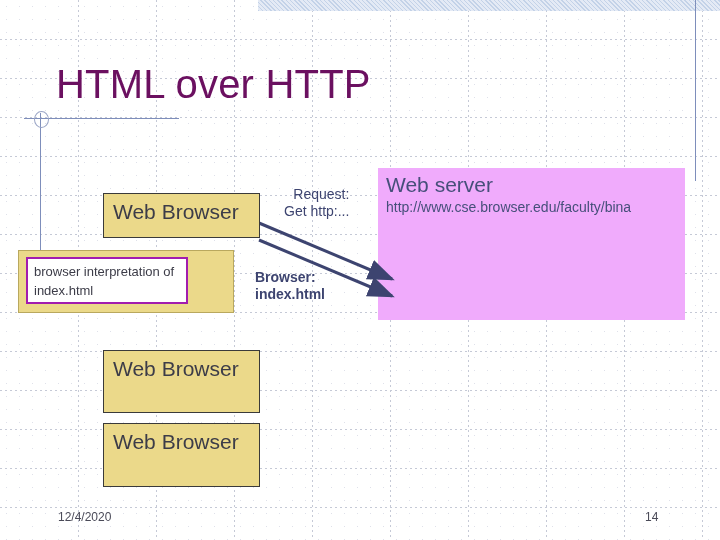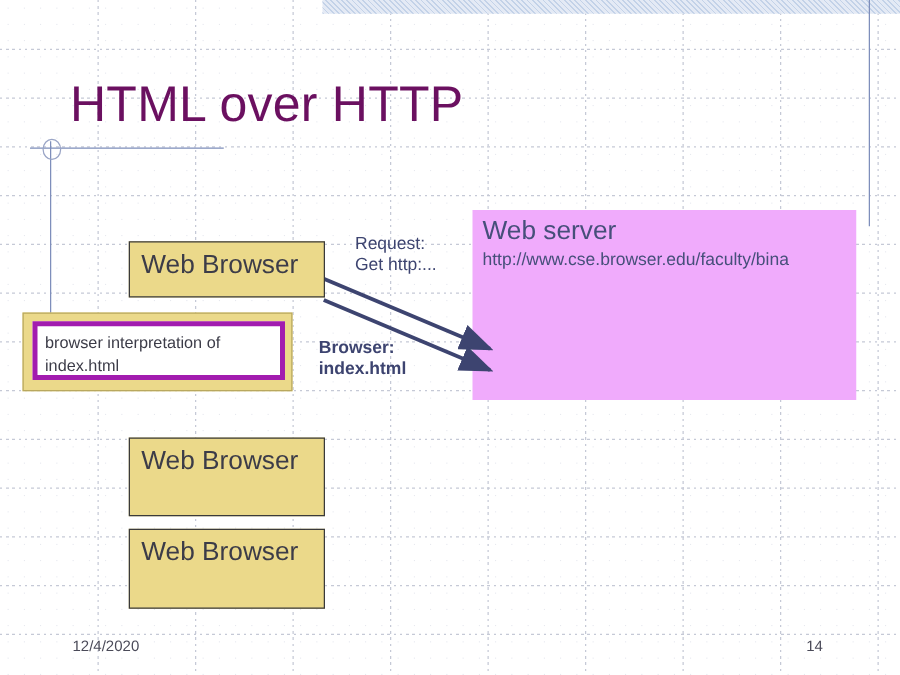--- a/index.html
+++ b/index.html
@@ -144,23 +144,23 @@
     position: absolute;
     left: 18px; top: 250px;
     width: 216px; height: 63px;
     background: #ebd98a;
     border: 1px solid #b9a85e;
     box-sizing: border-box;
   }
   .interp-inner {
     position: absolute;
     left: 7px; top: 6px;
-    width: 202px; height: 47px;
+    width: 162px; height: 47px;
     background: #ffffff;
-    border: 4px solid #a21caf;
+    border: 2px solid #a21caf;
     box-sizing: border-box;
   }
   .interp-text {
     position: absolute;
     left: 6px; top: 3px;
     width: 195px;
     font-size: 13px;
     line-height: 19px;
     color: #3c3c48;
   }
@@ -175,21 +175,21 @@
   }
 
   
   .flow-label {
     position: absolute;
     font-size: 14px;
     line-height: 17px;
     color: #3d4470;
     white-space: nowrap;
   }
-  #label-request  { left: 284px; top: 186px; }
+  #label-request  { left: 284px; top: 186px; text-align: right; }
   #label-response { left: 255px; top: 269px; font-weight: bold; }
 
   
   .footer-date {
     position: absolute;
     left: 58px; top: 510px;
     font-size: 12px;
     color: #4a4a58;
   }
   .footer-page {

